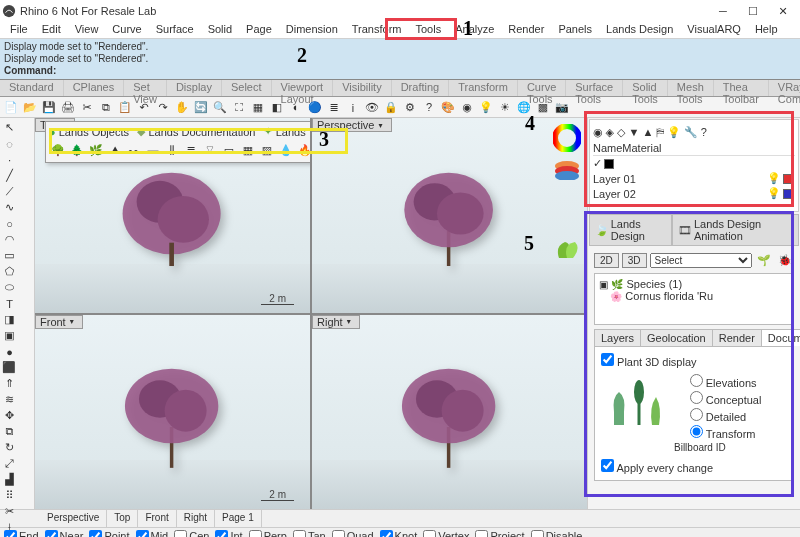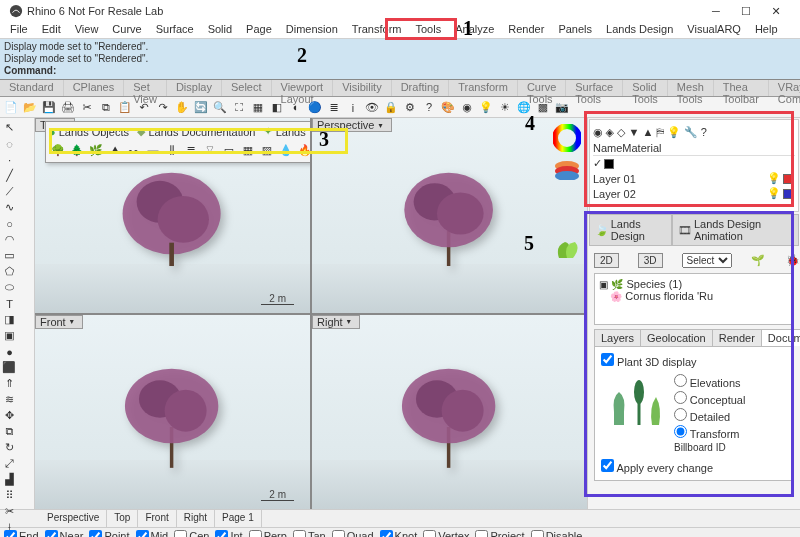--- a/index.html
+++ b/index.html
@@ -1,18 +1,18 @@
 <!DOCTYPE html>
 <html><head>
 <meta charset="utf-8">
 <style>
 * { box-sizing: border-box; margin: 0; padding: 0; font-family: "Segoe UI", Tahoma, sans-serif; font-size: 11px; color: #333; }
 body { background: #f0f0f0; width: 800px; height: 537px; overflow: hidden; position: relative; }
 
-.titlebar { height: 22px; background: #fff; display: flex; align-items: center; padding: 0 9px; }
+.titlebar { height: 22px; background: #fff; display: flex; align-items: center; padding: 0 2px; }
 .titlebar .app-icon { width: 14px; height: 14px; margin-right: 4px; }
 .titlebar .spacer { flex: 1; }
 .winbtn { width: 30px; height: 22px; display: flex; align-items: center; justify-content: center; }
 
 .menubar { height: 17px; background: #fff; display: flex; padding: 0 3px; border-bottom: 1px solid #d0d0d0; }
 .menubar .item { padding: 1px 7px; cursor: default; }
 
 .commandbox { background: #cfe4f2; border-bottom: 1px solid #888; padding: 2px 4px; line-height: 12px; position: relative; }
 .cmdline { font-size: 10px; color: #333; }
 .cmdprompt { font-weight: bold; }
@@ -47,29 +47,29 @@
 .lp-icons { height: 18px; display: flex; gap: 3px; align-items: center; }
 .lp-head { display: flex; font-size: 10px; border-bottom: 1px solid #ddd; padding: 1px 0; }
 .lp-row { display: flex; font-size: 10px; padding: 1px 0; align-items: center; }
 .lp-row .swatch { width: 10px; height: 10px; margin: 0 2px; border: 1px solid #666; }
 .lp-row .nm { flex: 1; }
 
 .ldpanel { flex: 1; margin: 1px; background: #f4f4f4; }
 .ld-tabs { display: flex; font-size: 10px; }
 .ld-tabs .ldt { padding: 3px 5px; background: #ddd; border: 1px solid #bbb; display: flex; align-items: center; gap: 2px; }
 .ld-body { background: #f4f4f4; padding: 5px; }
-.ld-row { display: flex; gap: 19px; margin-bottom: 4px; align-items: center; }
+.ld-row { display: flex; gap: 3px; margin-bottom: 4px; align-items: center; }
 .ld-row .btn23 { padding: 1px 5px; border: 1px solid #888; background: #e8e8e8; font-size: 10px; }
 .ld-row select { flex: 1; font-size: 10px; }
 .species-box { border: 1px solid #bbb; background: #fff; height: 52px; padding: 4px; font-size: 10px; margin-bottom: 4px; overflow: hidden; }
 .ld-subtabs { display: flex; font-size: 10px; border-bottom: 1px solid #bbb; }
 .ld-subtabs .st { padding: 2px 6px; border: 1px solid #bbb; border-bottom: none; margin-right: -1px; background: #e8e8e8; }
 .ld-subtabs .st.active { background: #fff; }
 .doc-body { background: #fff; padding: 6px; border: 1px solid #bbb; border-top: none; }
-.radio-col label { display: block; font-size: 10px; margin: 2px 0; }
+.radio-col label { display: block; font-size: 10px; margin: 2px 16px; }
 .p3d-preview { display: flex; gap: 8px; margin-top: 4px; }
 .p3d-preview .thumb { width: 65px; height: 55px; background: #fff; display: flex; align-items: flex-end; justify-content: center; gap: 2px; }
 
 .osnap-row { height: 17px; background: #f0f0f0; border-top: 1px solid #ccc; display: flex; align-items: center; padding: 0 4px; gap: 6px; font-size: 10px; }
 .osnap-row label { display: flex; align-items: center; gap: 2px; }
 
 .ann { position: absolute; font-size: 20px; font-weight: bold; color: #000; font-family: serif; }
 .box-red { position: absolute; border: 3px solid #e83e4a; pointer-events: none; }
 .box-yellow { position: absolute; border: 3px solid #f0e62e; pointer-events: none; }
 .box-purple { position: absolute; border: 3px solid #5a3ed6; pointer-events: none; }

